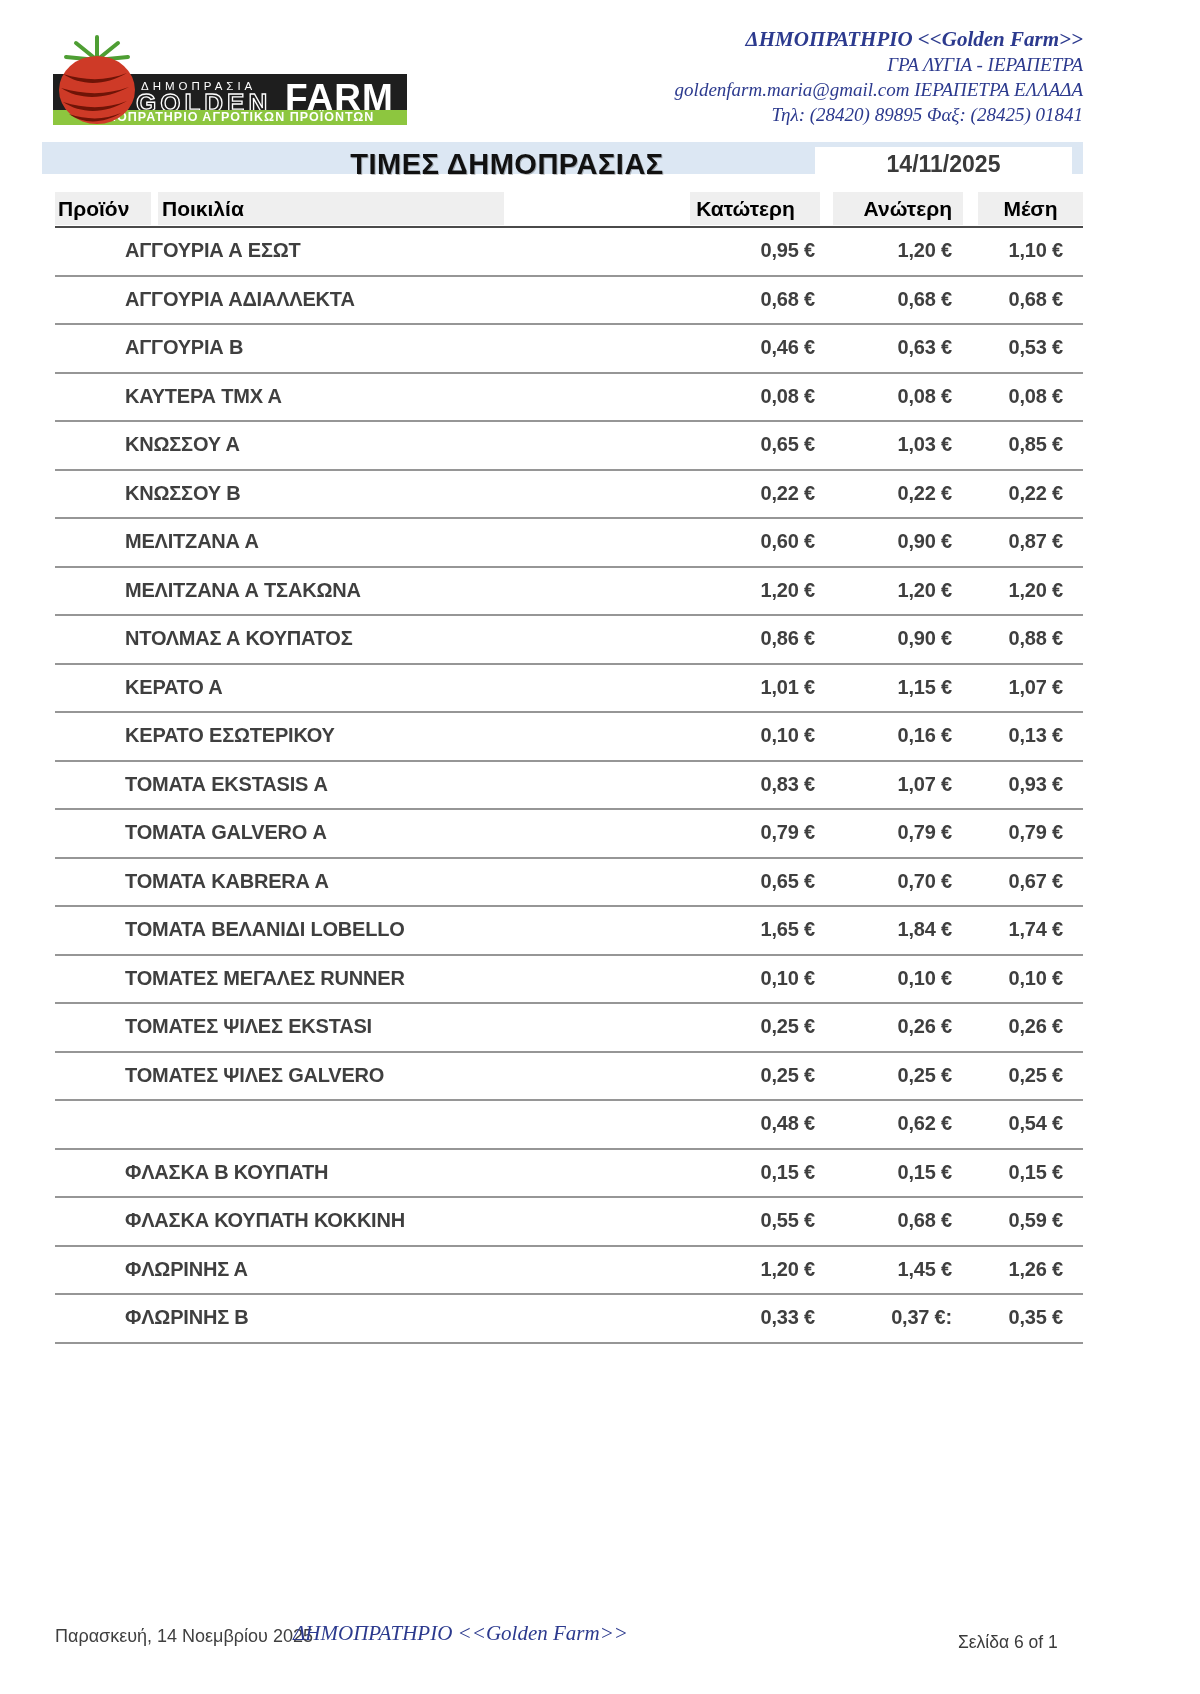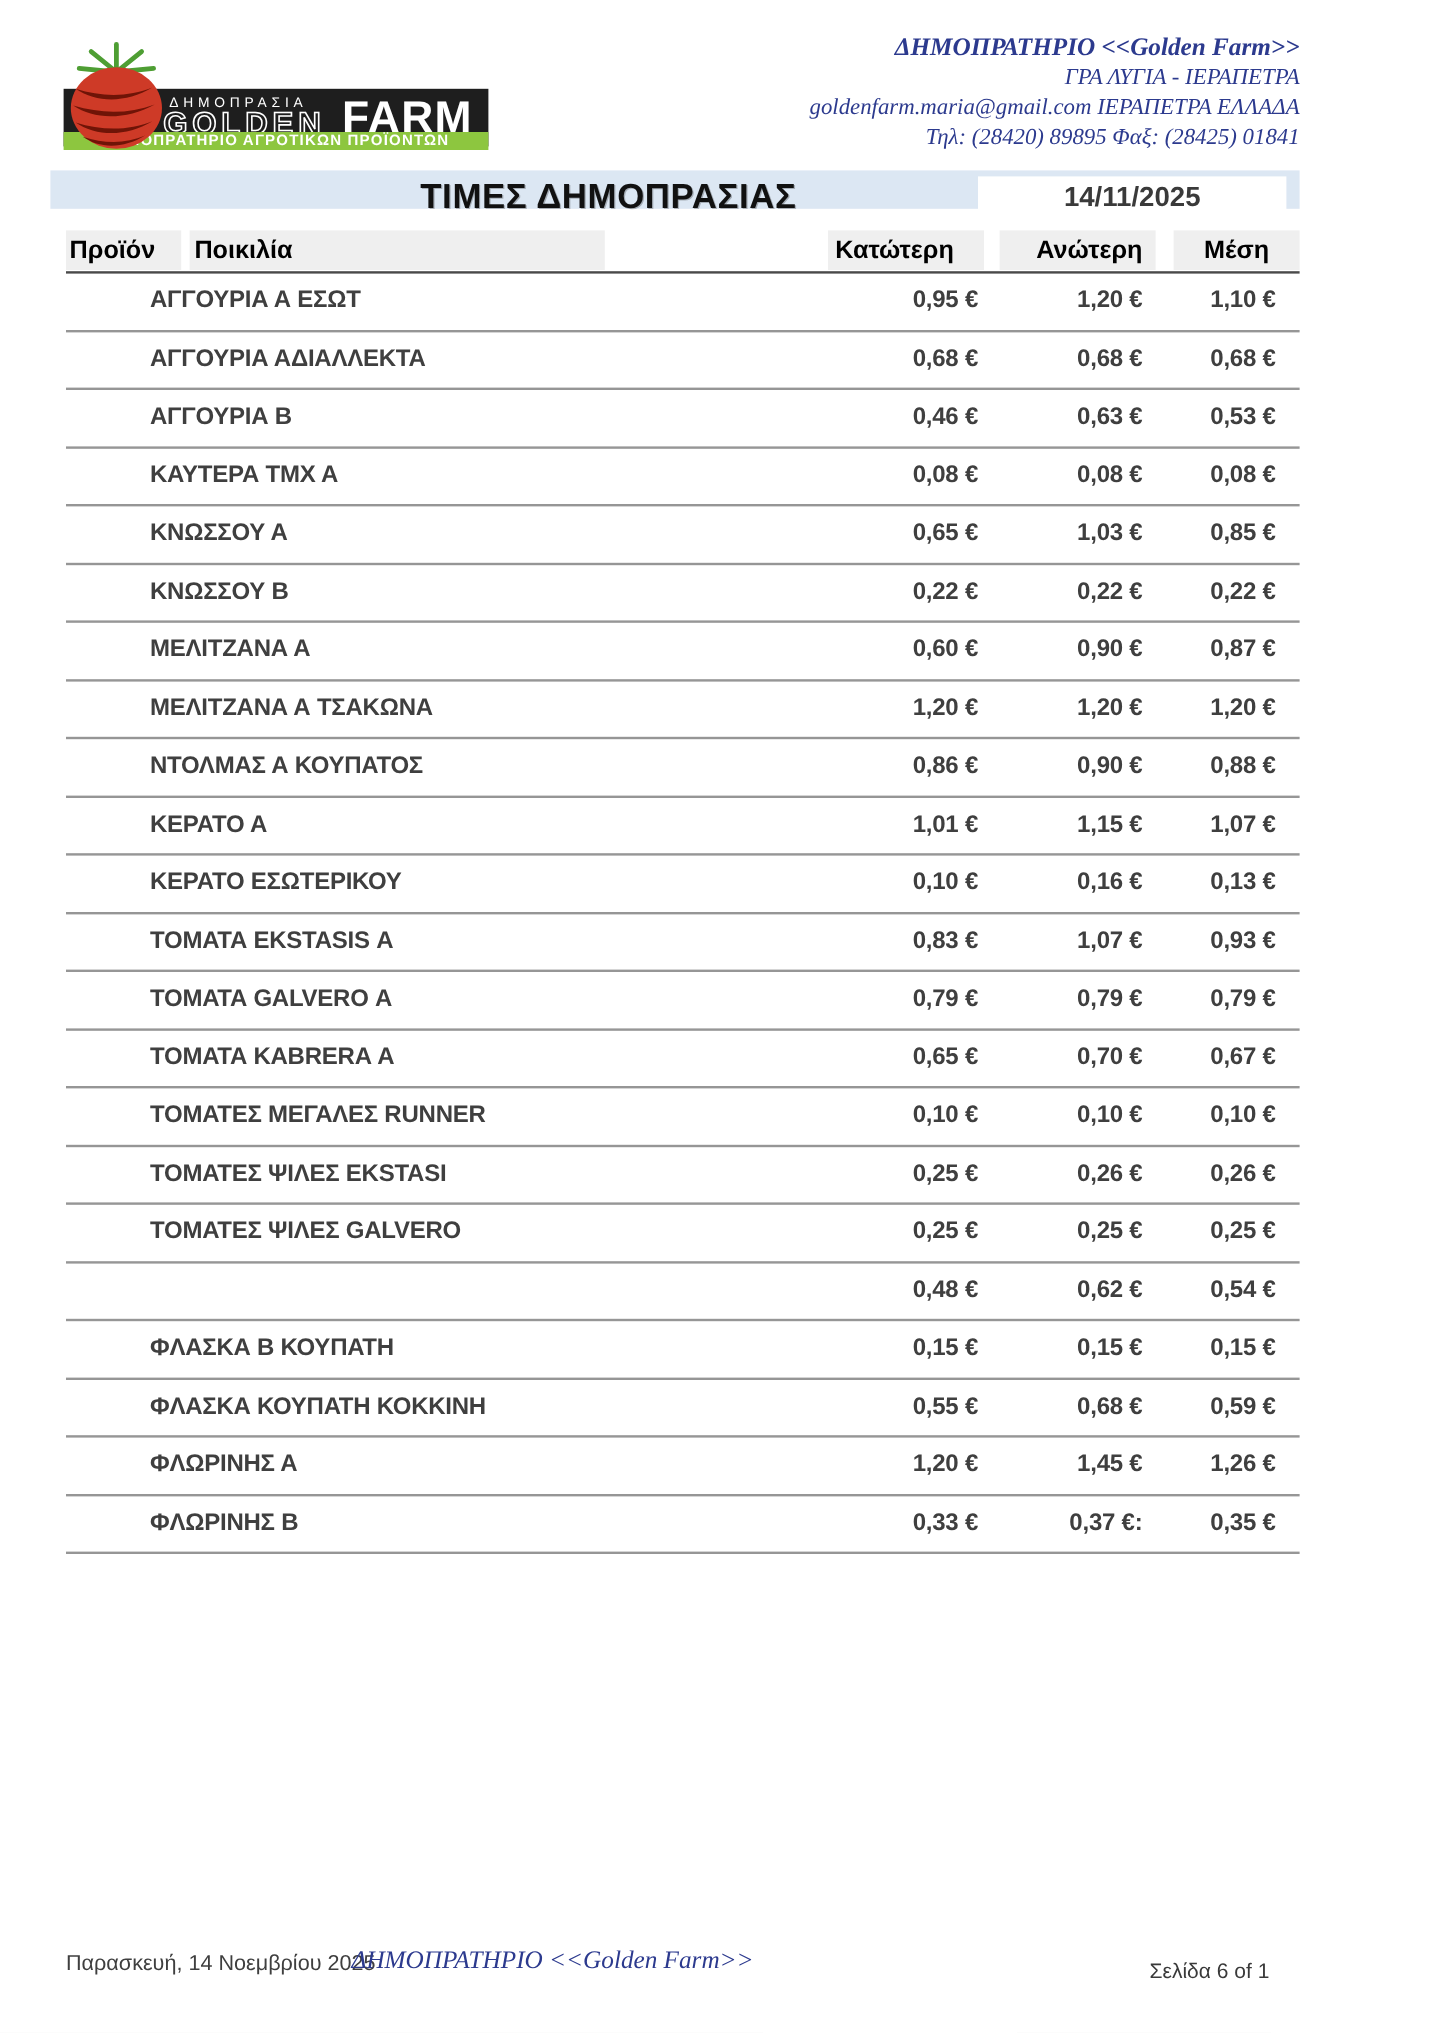--- a/index.html
+++ b/index.html
@@ -188,20 +188,26 @@
         <span class="c-high">0,79 €</span>
         <span class="c-mean">0,79 €</span>
       </div>
       <div class="row">
         <span class="c-name">ΤΟΜΑΤΑ KABRERA Α</span>
         <span class="c-low">0,65 €</span>
         <span class="c-high">0,70 €</span>
         <span class="c-mean">0,67 €</span>
       </div>
       <div class="row">
+        <span class="c-name">ΤΟΜΑΤΑ ΒΕΛΑΝΙΔΙ LOBELLO</span>
+        <span class="c-low">1,65 €</span>
+        <span class="c-high">1,84 €</span>
+        <span class="c-mean">1,74 €</span>
+      </div>
+      <div class="row">
         <span class="c-name">ΤΟΜΑΤΕΣ ΜΕΓΑΛΕΣ RUNNER</span>
         <span class="c-low">0,10 €</span>
         <span class="c-high">0,10 €</span>
         <span class="c-mean">0,10 €</span>
       </div>
       <div class="row">
         <span class="c-name">ΤΟΜΑΤΕΣ ΨΙΛΕΣ EKSTASI</span>
         <span class="c-low">0,25 €</span>
         <span class="c-high">0,26 €</span>
         <span class="c-mean">0,26 €</span>

